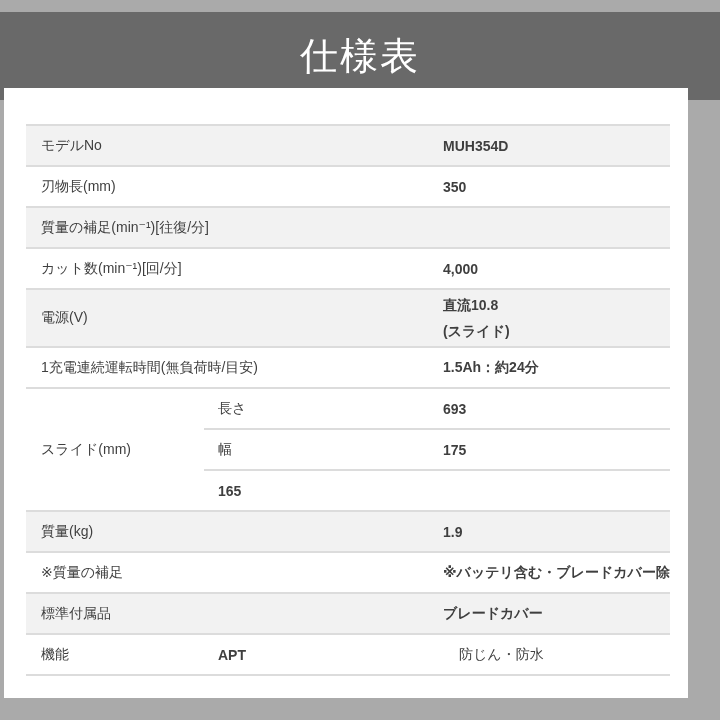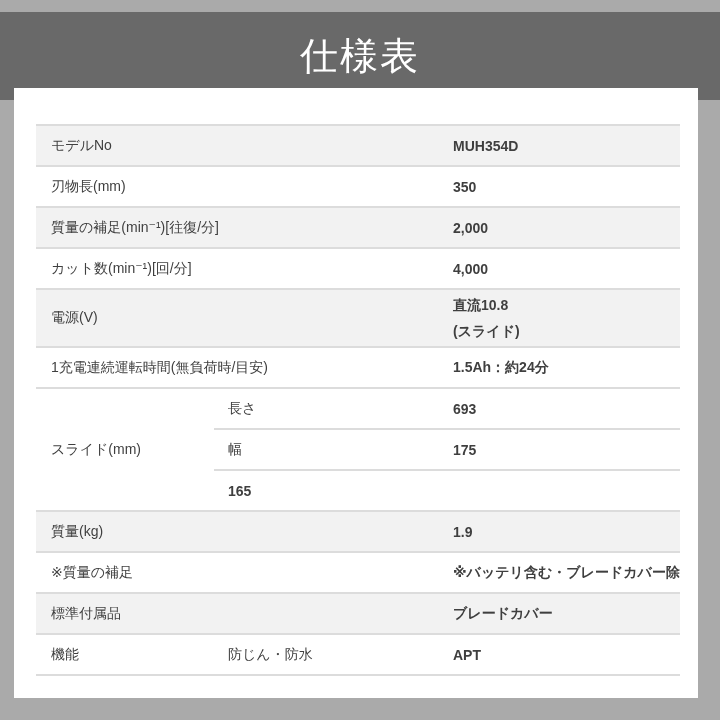--- a/index.html
+++ b/index.html
@@ -17,21 +17,21 @@
     background: #696969;
     display: flex; align-items: center; justify-content: center;
   }
   .title {
     color: #ffffff;
     font-size: 38px;
     font-weight: 500;
     letter-spacing: 2px;
   }
   .card {
-    position: absolute; left: 14px; top: 88px;
+    position: absolute; left: 4px; top: 88px;
     width: 684px; height: 610px;
     background: #ffffff;
   }
   .spec-table {
     margin: 36px 18px 0 22px;
     border-bottom: 2px solid #dcdcdc;
   }
   .row {
     display: flex;
     height: 41px;
@@ -70,21 +70,20 @@
       <div class="row shade">
         <div class="cell cell-label wide">モデルNo</div>
         <div class="cell cell-value">MUH354D</div>
       </div>
       <div class="row">
         <div class="cell cell-label wide">刃物長(mm)</div>
         <div class="cell cell-value">350</div>
       </div>
       <div class="row shade">
         <div class="cell cell-label wide">質量の補足(min⁻¹)[往復/分]</div>
-        <div class="cell cell-value">2,000</div>
       </div>
       <div class="row">
         <div class="cell cell-label wide">カット数(min⁻¹)[回/分]</div>
         <div class="cell cell-value">4,000</div>
       </div>
       <div class="row shade tall">
         <div class="cell cell-label wide">電源(V)</div>
         <div class="cell cell-value">直流10.8
 (スライド)</div>
       </div>
@@ -115,17 +114,17 @@
       <div class="row">
         <div class="cell cell-label wide">※質量の補足</div>
         <div class="cell cell-value">※バッテリ含む・ブレードカバー除く。</div>
       </div>
       <div class="row shade">
         <div class="cell cell-label wide">標準付属品</div>
         <div class="cell cell-value">ブレードカバー</div>
       </div>
       <div class="row">
         <div class="cell cell-label narrow">機能</div>
+        <div class="cell cell-value">APT</div>
         <div class="cell cell-mid">防じん・防水</div>
-        <div class="cell cell-value">APT</div>
       </div>
     </div>
 </div>
 
 </body></html>

